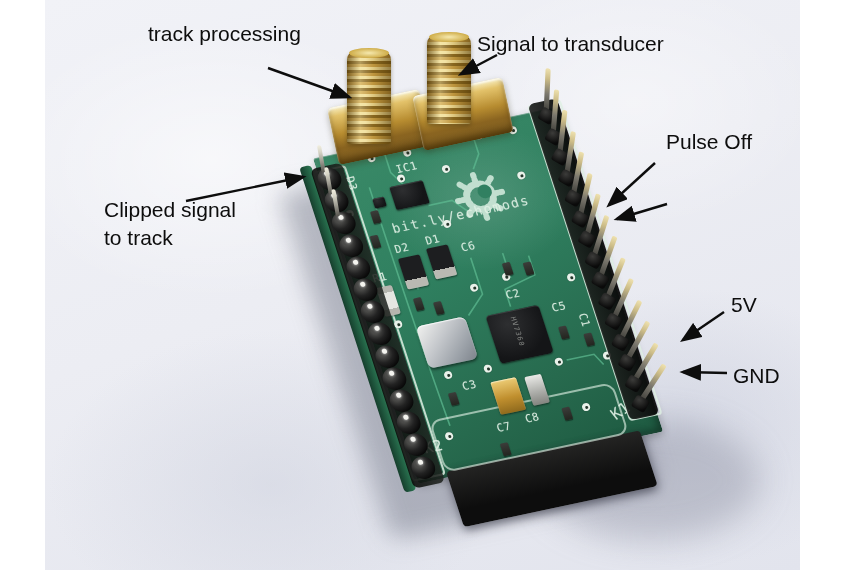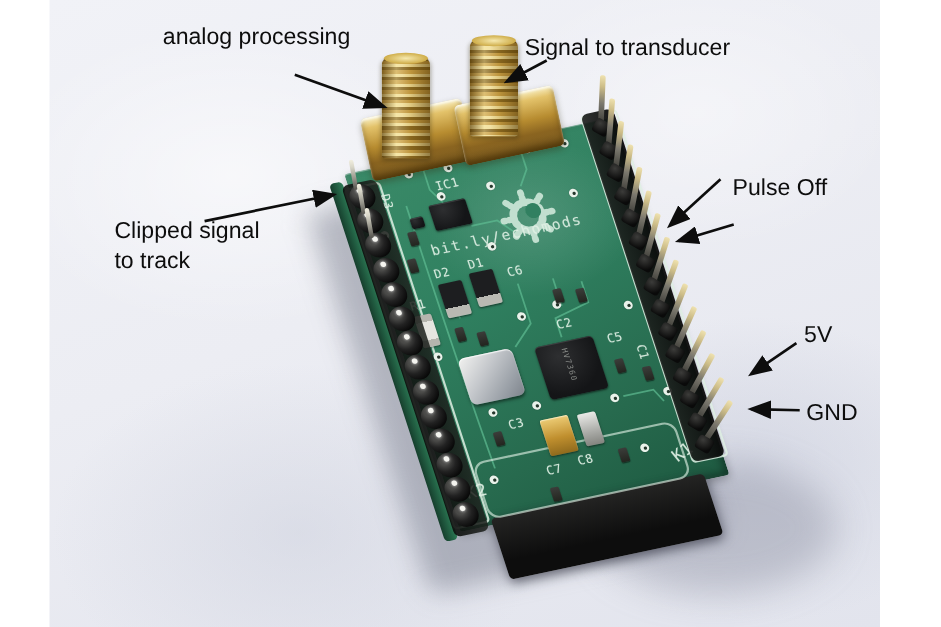--- a/index.html
+++ b/index.html
@@ -314,23 +314,23 @@
       <line x1="497" y1="55" x2="461" y2="74" marker-end="url(#ah)"></line>
       <line x1="186" y1="201" x2="303" y2="177" marker-end="url(#ah)"></line>
       <line x1="655" y1="163" x2="609" y2="205" marker-end="url(#ah)"></line>
       <line x1="667" y1="204" x2="617" y2="219" marker-end="url(#ah)"></line>
       <line x1="724" y1="312" x2="683" y2="340" marker-end="url(#ah)"></line>
       <line x1="727" y1="373" x2="683" y2="372" marker-end="url(#ah)"></line>
     </g>
   </svg>
 
   <div class="anno" style="left:148px;top:20px;">
-    <div>analog processing</div>
+    <div>track processing</div>
   </div>
   <div class="anno" style="left:477px;top:30px;">Signal to transducer</div>
   <div class="anno" style="left:104px;top:196px;">
     <div>Clipped signal</div>
     <div>to track</div>
   </div>
-  <div class="anno" style="left:666px;top:157px;">Pulse Off</div>
+  <div class="anno" style="left:666px;top:128px;">Pulse Off</div>
   <div class="anno" style="left:731px;top:291px;">5V</div>
   <div class="anno" style="left:733px;top:362px;">GND</div>
 </div>
 
 </body></html>

